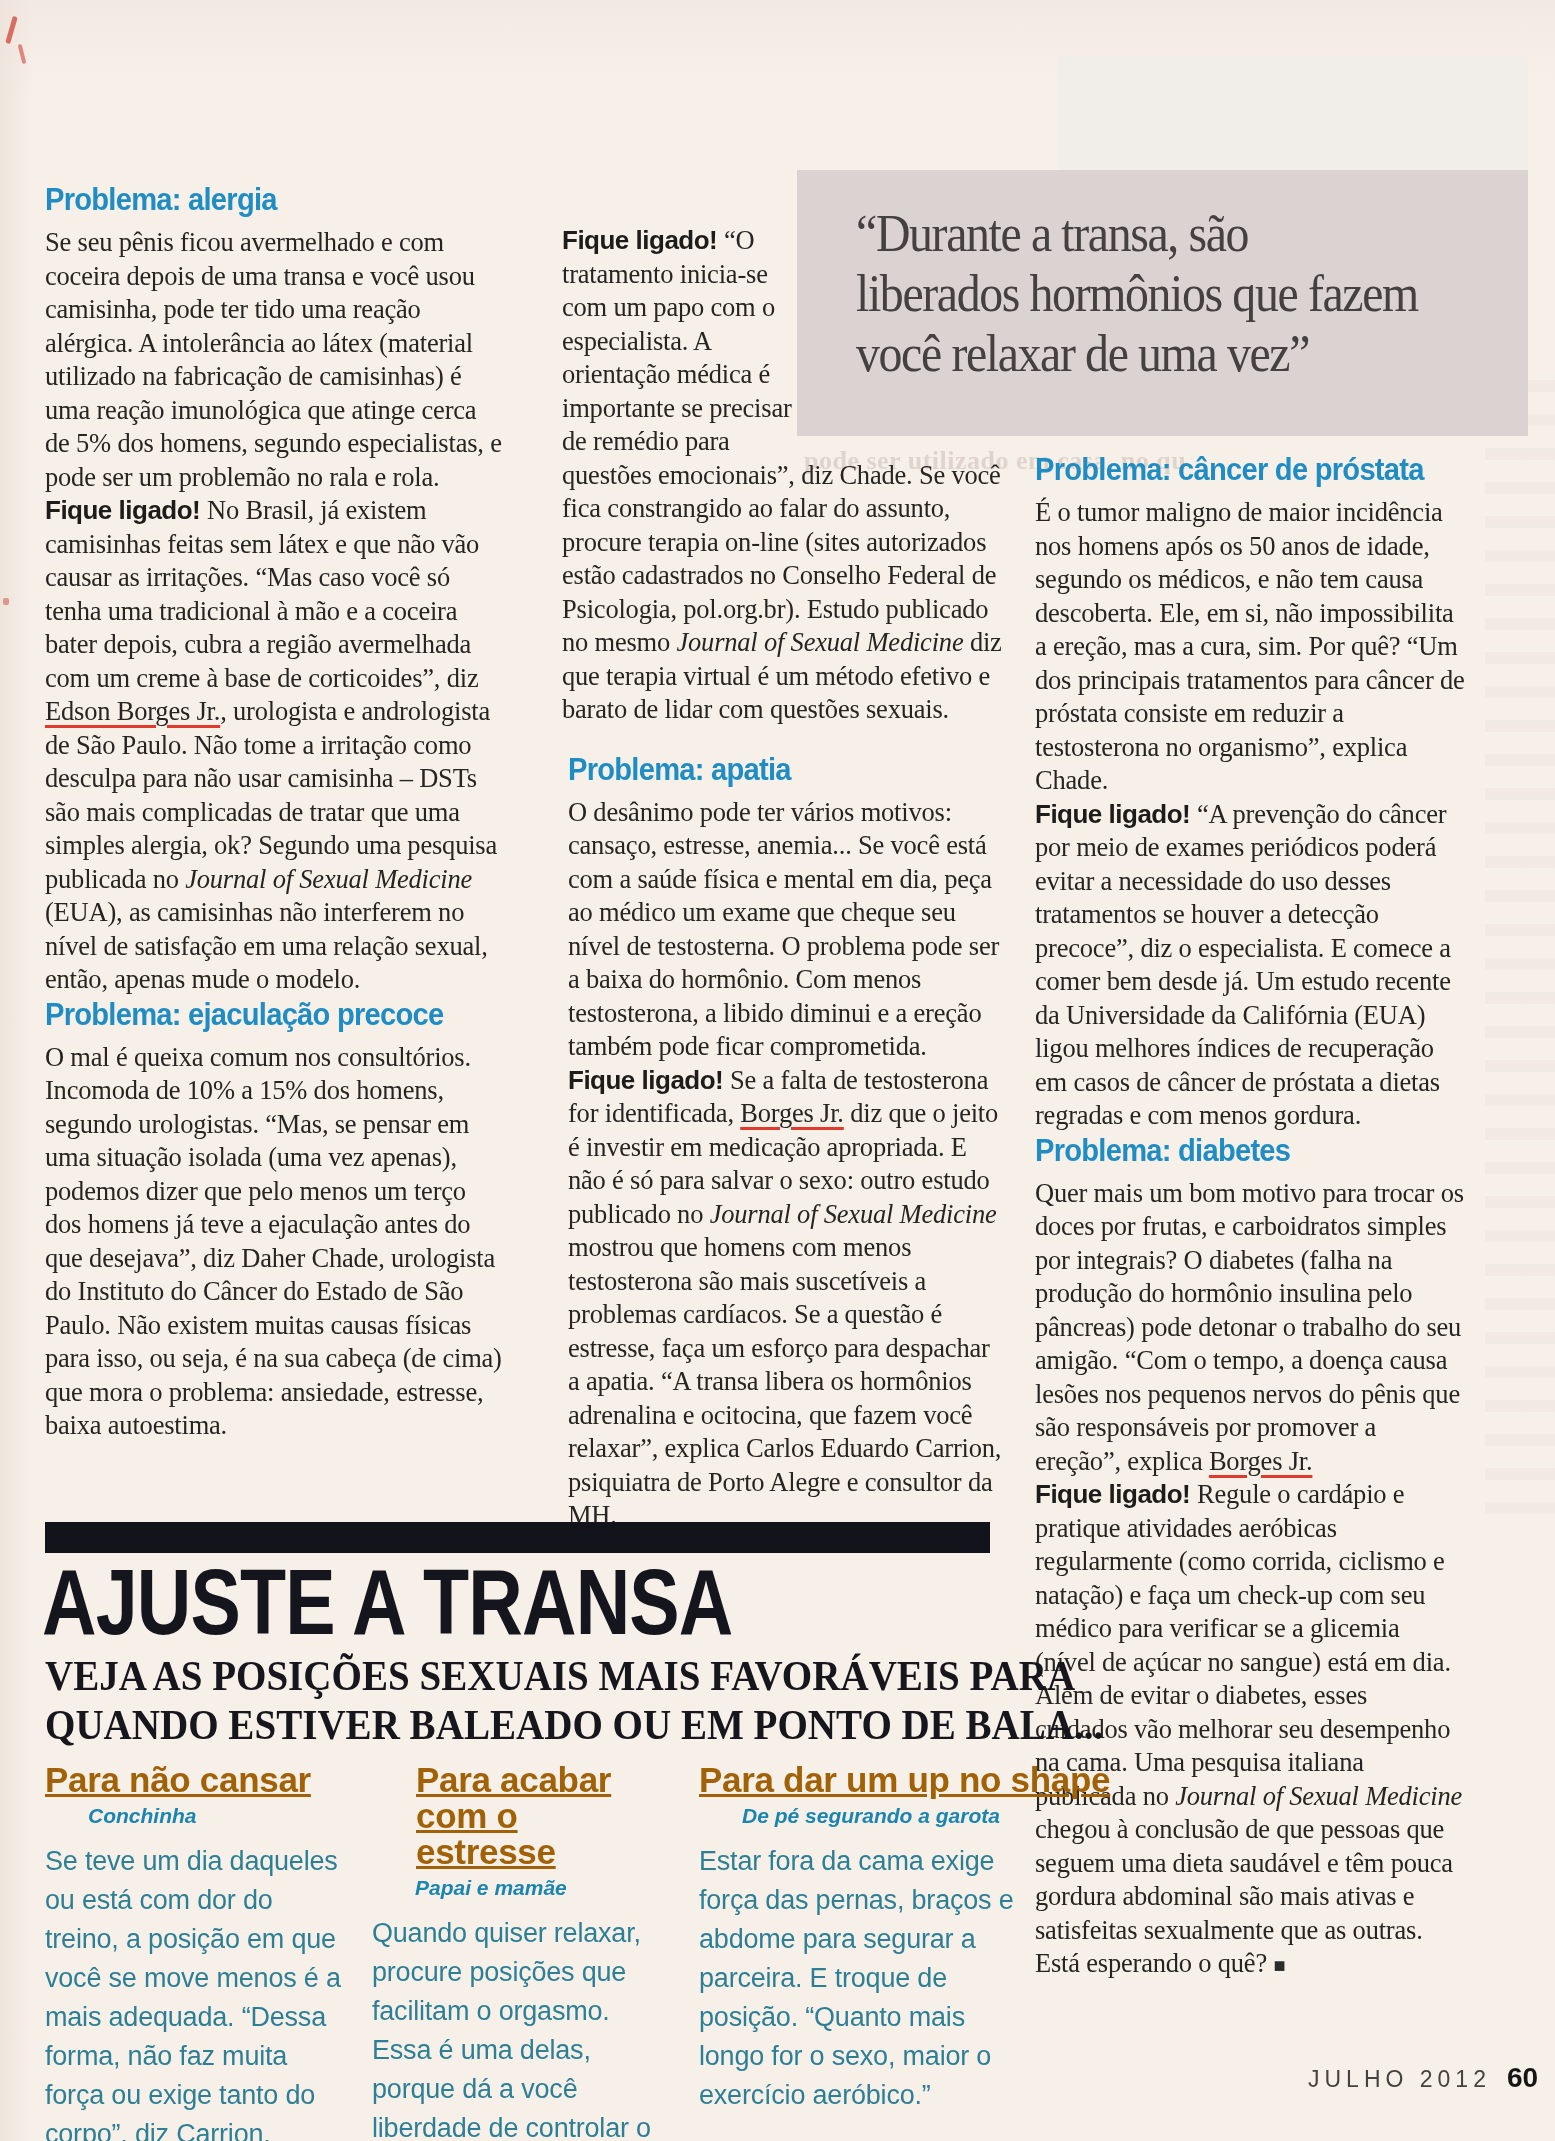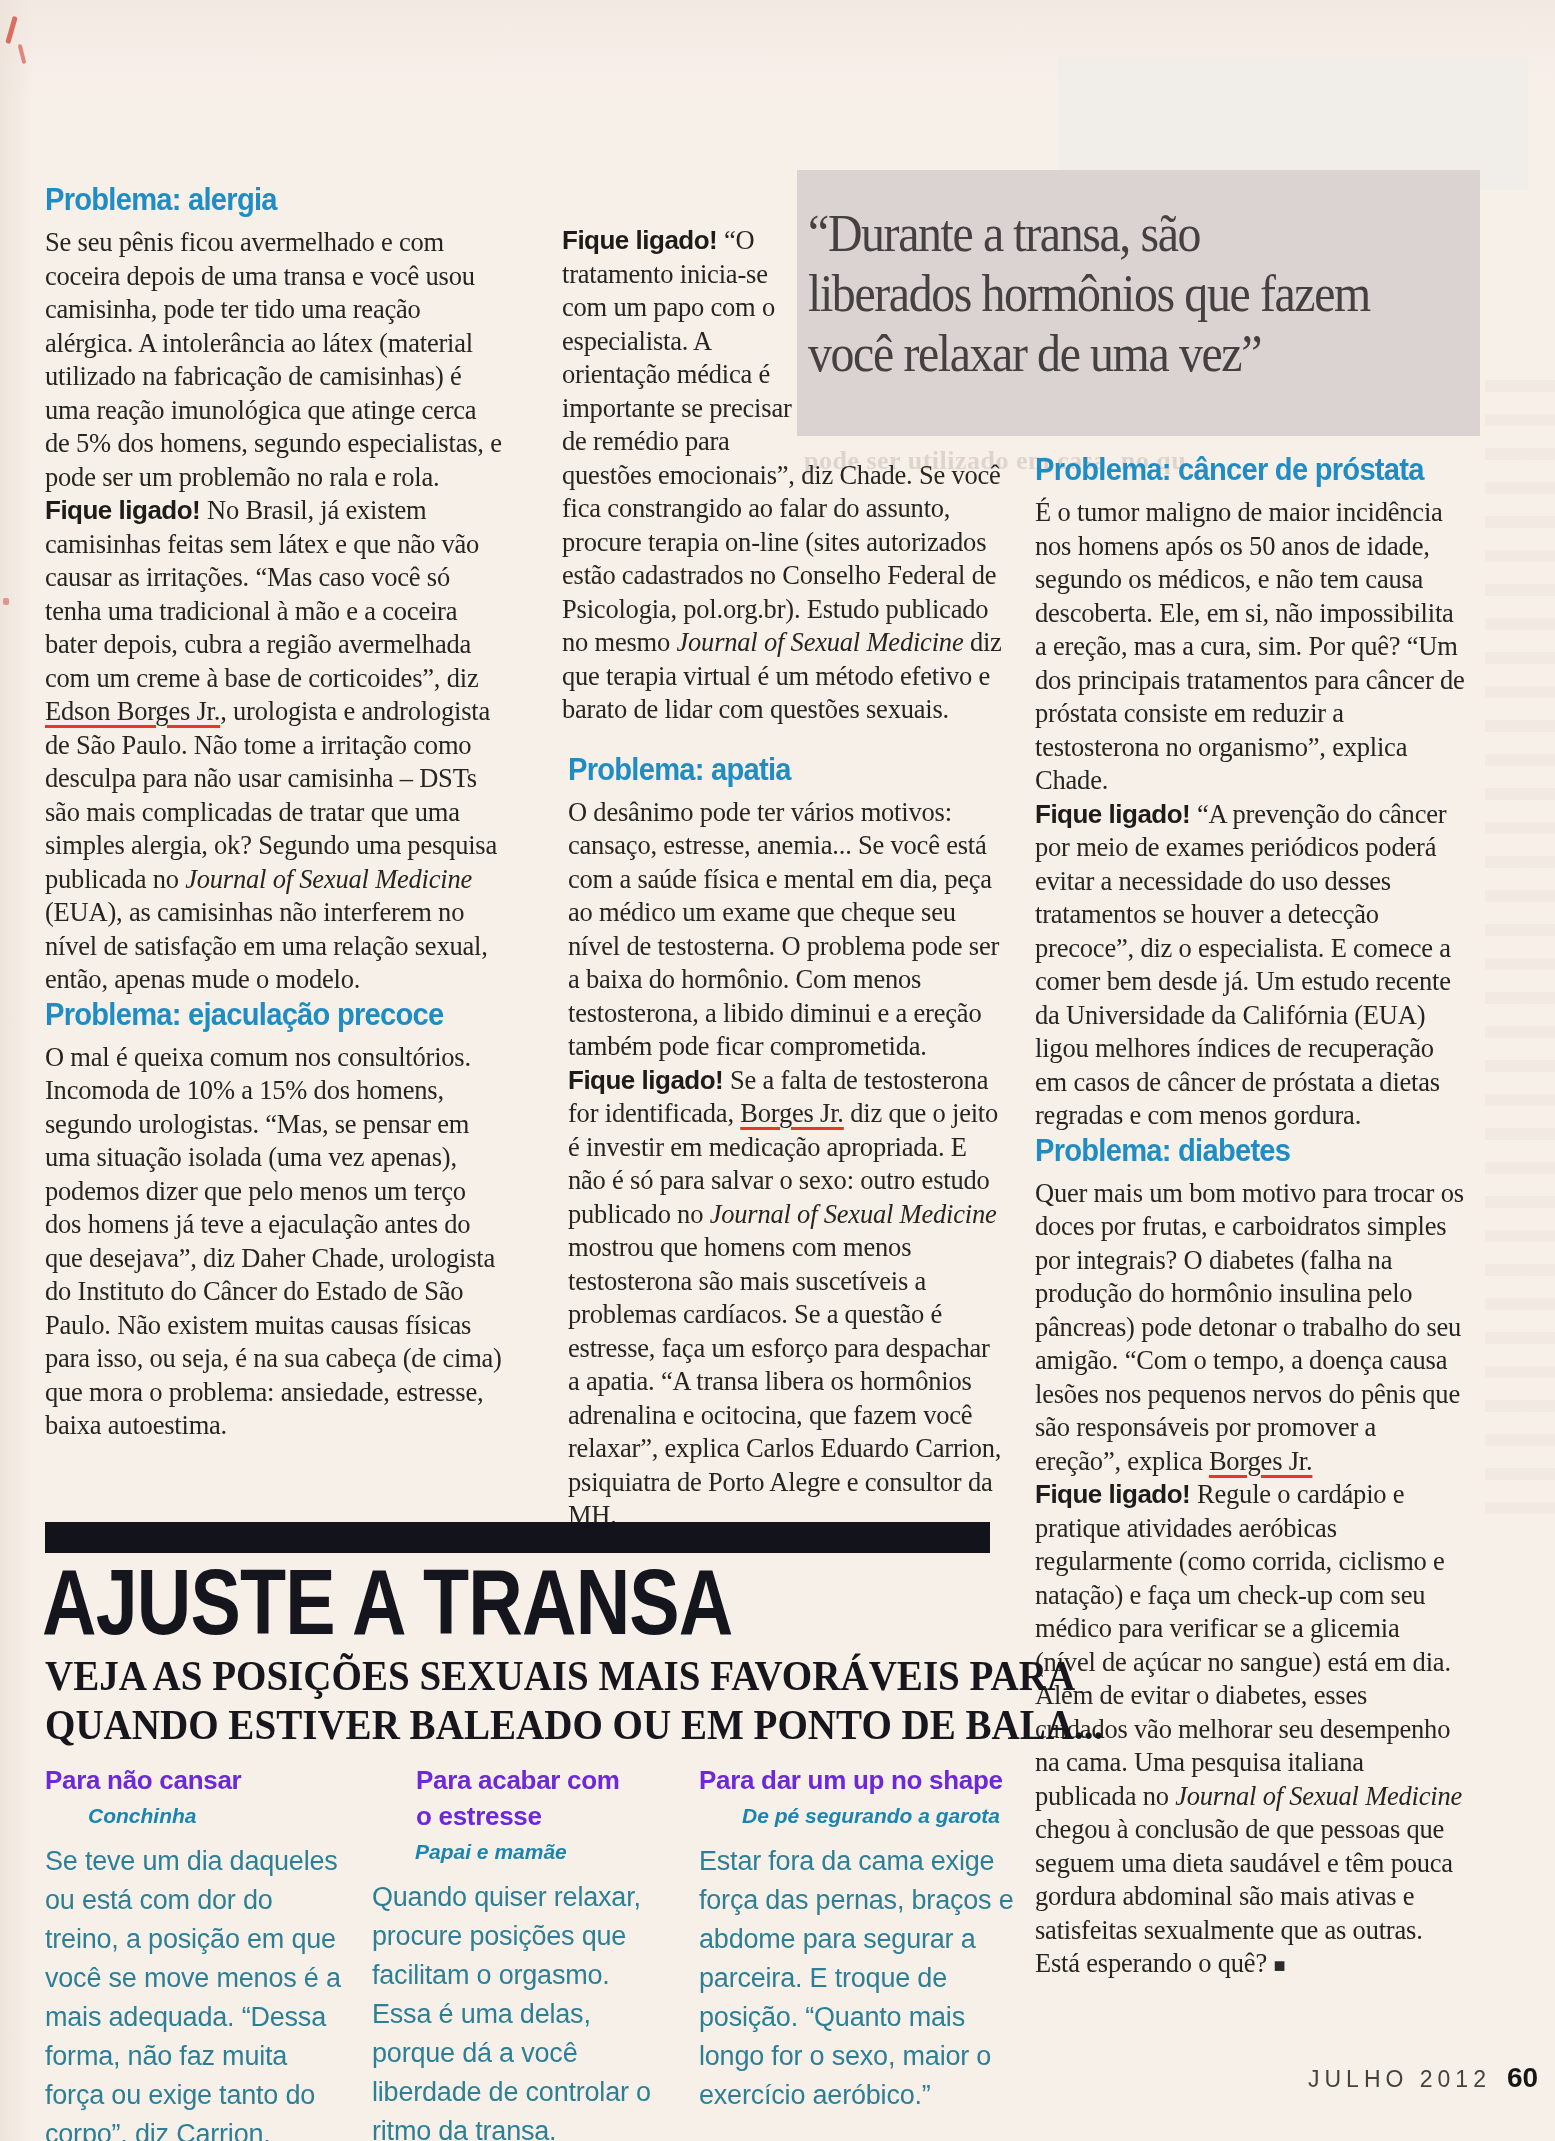--- a/index.html
+++ b/index.html
@@ -12,21 +12,21 @@
         background:linear-gradient(180deg,#f3e9e3,rgba(247,240,233,0));pointer-events:none;}
   .bleed-band{position:absolute;left:1058px;top:56px;width:470px;height:134px;background:#f1eeea;}
   .edge-smudge{position:absolute;right:0;top:380px;width:70px;height:1150px;opacity:.6;
         background:repeating-linear-gradient(180deg,rgba(140,112,92,.08) 0 12px,rgba(0,0,0,0) 12px 34px);}
   .scan-mark{position:absolute;background:#cf4538;border-radius:2px;}
   .m1{left:9px;top:16px;width:5px;height:28px;transform:rotate(16deg);opacity:.75;}
   .m2{left:20px;top:44px;width:4px;height:20px;transform:rotate(-14deg);opacity:.6;}
   .m3{left:3px;top:598px;width:6px;height:7px;opacity:.5;}
 
   
-  .pullquote{position:absolute;left:797px;top:170px;width:683px;height:266px;background:#dad3d2;}
+  .pullquote{position:absolute;left:797px;top:170px;width:683px;height:266px;background:#dad3d2;padding-left:48px;}
   .pq-inner{padding:34px 0 0 12px;font-size:52px;line-height:60px;color:#454140;
         letter-spacing:-1.5px;transform:scaleX(.92);transform-origin:left top;width:740px;font-weight:400;}
   .ghost-line{position:absolute;left:804px;top:446px;font-weight:700;font-size:26px;
         color:rgba(124,101,88,.20);letter-spacing:.5px;filter:blur(.6px);}
 
   
   .col{position:absolute;}
   .col-left{left:45px;top:182px;width:462px;}
   .col-mid{left:562px;top:224px;width:440px;}
   .col-right{left:1035px;top:452px;width:430px;}
@@ -48,21 +48,21 @@
         font-weight:700;font-size:92px;line-height:1;color:#15151d;letter-spacing:-1px;
         transform:scaleX(.82);transform-origin:left top;white-space:nowrap;}
   .feat-sub{position:absolute;left:45px;top:1652px;font-weight:700;font-size:42px;line-height:49px;
         color:#16161c;letter-spacing:0;transform:scaleX(.93);transform-origin:left top;white-space:nowrap;}
 
   
   .tips{position:absolute;left:45px;top:1762px;display:flex;gap:27px;
         font-family:"Liberation Sans",sans-serif;}
   .tip{width:300px;}
   .tip:nth-child(3){width:330px;}
-  .tip-h{font-weight:700;font-size:26px;line-height:36px;color:#6d28d9;letter-spacing:-0.3px;}
+  .tip-h{font-weight:700;font-size:35px;line-height:36px;color:#a16207;letter-spacing:-0.3px;text-decoration:underline;}
   .tip:nth-child(2) .tip-h{max-width:215px;margin-left:44px;}
   .tip:nth-child(3) .tip-h,.tip:nth-child(3) .tip-p{white-space:nowrap;}
   .tip-p{font-weight:700;font-style:italic;font-size:21px;line-height:36px;color:#1a85b0;margin-left:43px;}
   .tip-b{margin-top:8px;font-size:27px;line-height:39px;color:#2d7f95;letter-spacing:-0.2px;}
 
   
   .footer{position:absolute;left:1308px;top:2062px;display:flex;align-items:baseline;gap:16px;
         font-family:"Liberation Sans",sans-serif;}
   .f-issue{font-size:23px;letter-spacing:5px;color:#45433f;}
   .f-page{font-size:28px;font-weight:700;color:#161616;}

